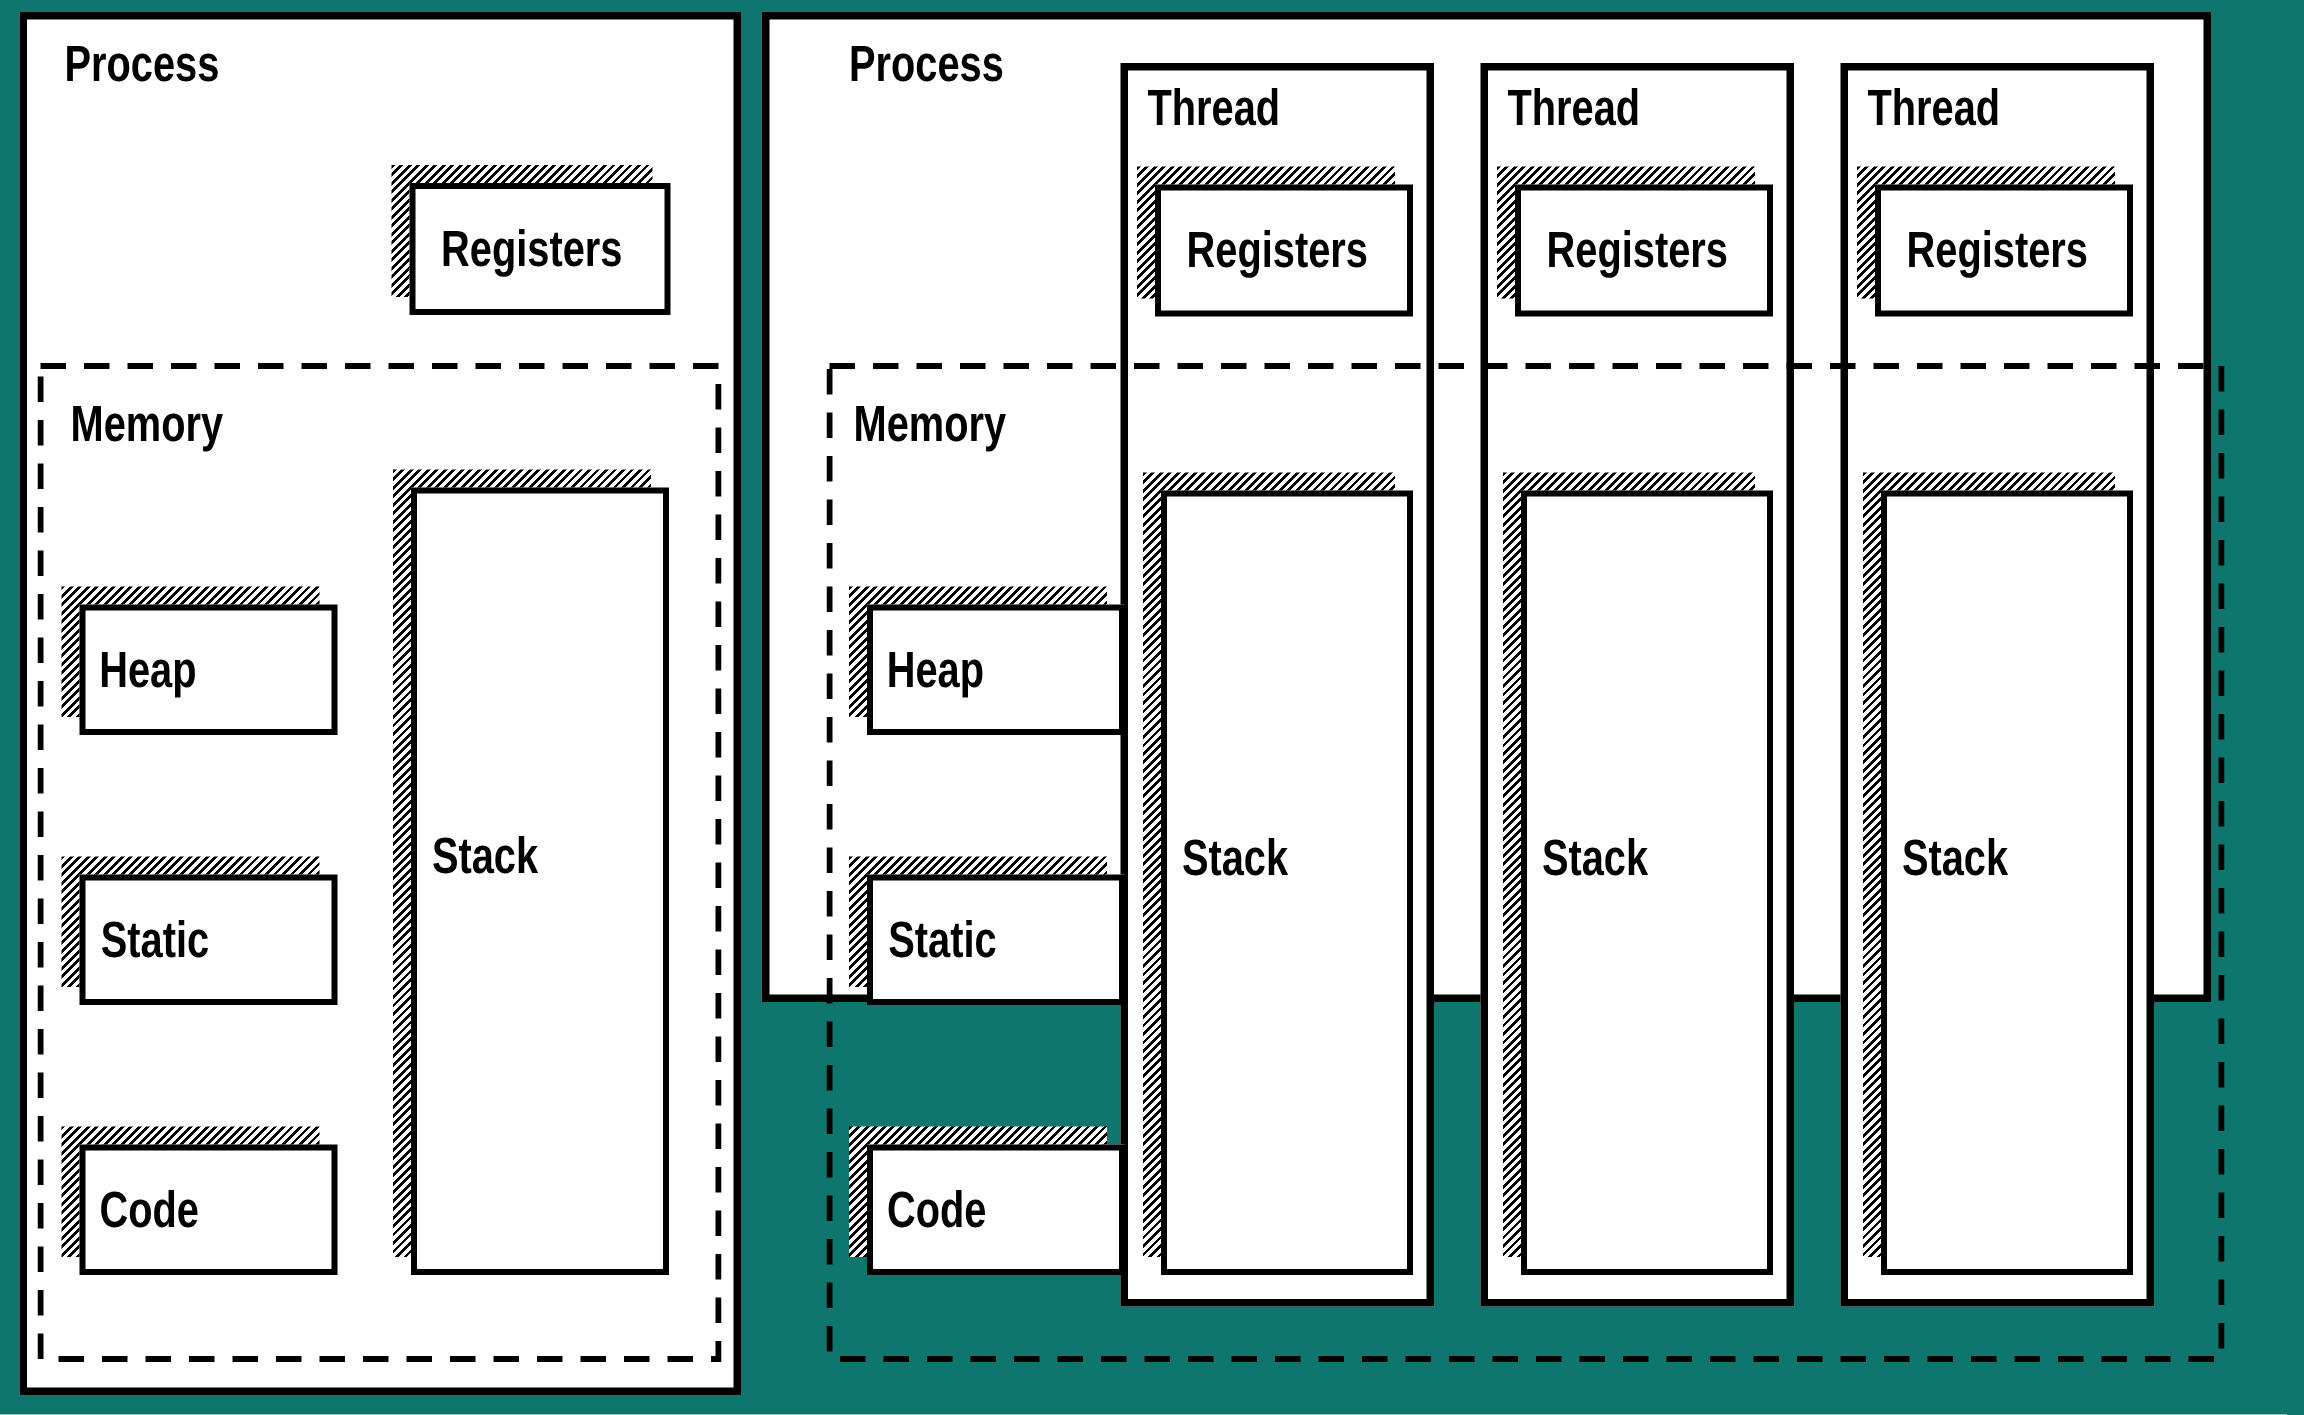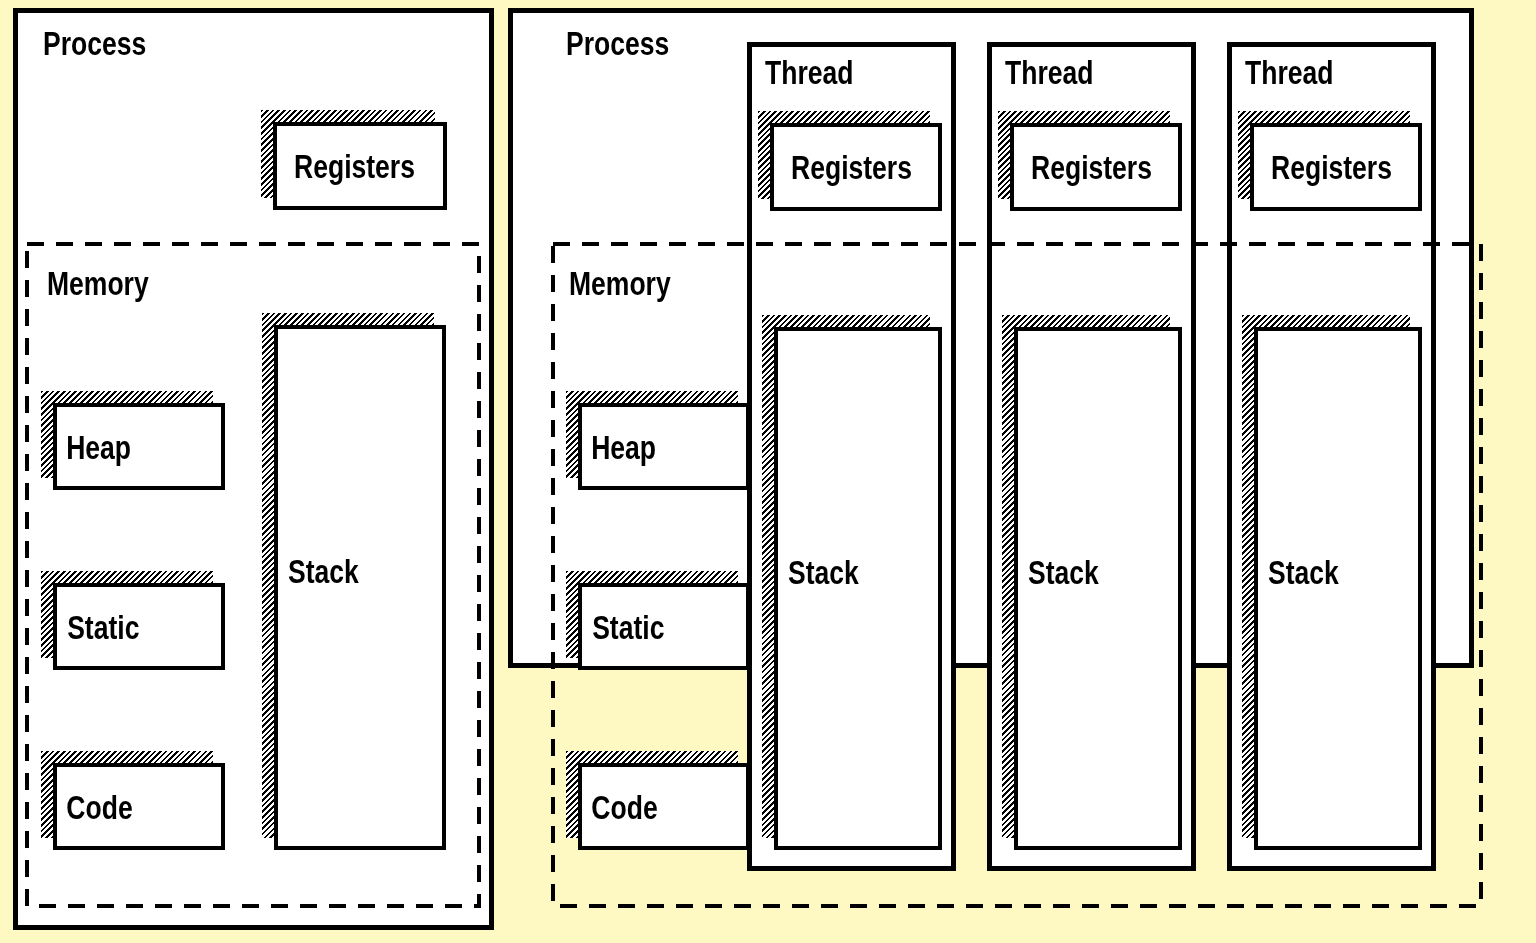--- a/index.html
+++ b/index.html
@@ -1,21 +1,21 @@
 <!DOCTYPE html>
 <html><head>
 <meta charset="utf-8">
 <style>
   html, body { margin: 0; padding: 0; background: #ffffff; }
 
   .canvas {
     position: relative;
     width: 1536px;
     height: 943px;
-    background: #fef9c3;
+    background: #0f766e;
     font-family: "Liberation Sans", sans-serif;
     overflow: hidden;
   }
 
   .abs { position: absolute; }
 
   
   .procbox {
     position: absolute;
     box-sizing: border-box;

